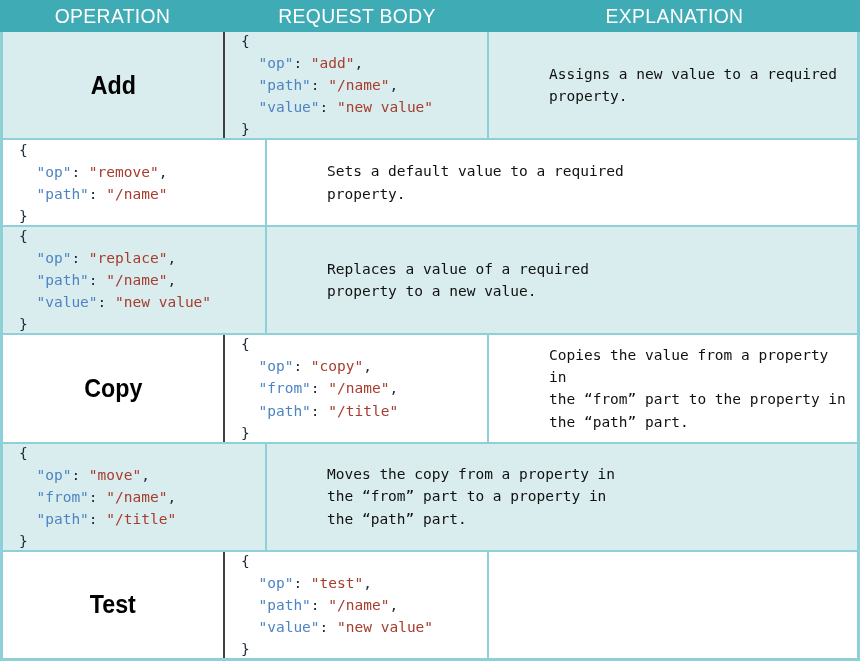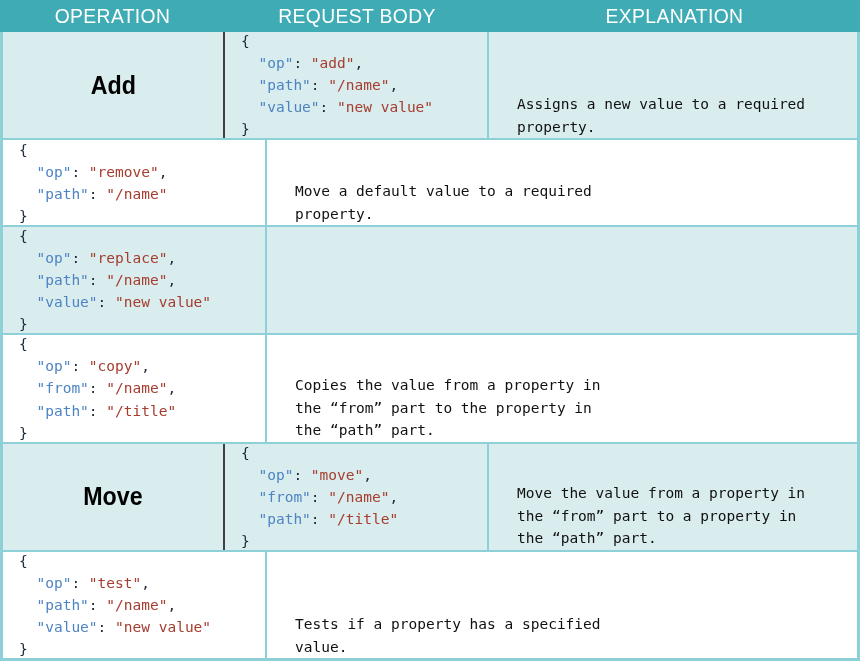--- a/index.html
+++ b/index.html
@@ -81,23 +81,24 @@
     border-right: 2px solid #404040;
   }
   .cell.body {
     width: 264px; flex: 0 0 264px;
     align-items: center;
     border-right: 2px solid #8ed0d8;
     padding-left: 16px;
   }
   .cell.exp {
     flex: 1 1 auto;
-    align-items: flex-end;
-    padding-left: 28px;
+    align-items: center;
+    padding-left: 16px;
     padding-right: 6px;
+    margin-left: 44px;
   }
 
   .op-label {
     font-family: "Liberation Sans", sans-serif;
     font-weight: bold;
     font-size: 25px;
     color: #000000;
     transform: scaleX(0.93);
     white-space: nowrap;
   }
@@ -158,72 +159,75 @@
         </div>
       </div>
       <div class="row plain">
         <div class="cell body">
           <pre class="json"><span class="brace">{</span>
   <span class="key">"op"</span><span class="punc">: </span><span class="val">"remove"</span><span class="punc">,</span>
   <span class="key">"path"</span><span class="punc">: </span><span class="val">"/name"</span>
 <span class="brace">}</span></pre>
         </div>
         <div class="cell exp">
-          <p class="exp-text">Move a default value to a required
+          <p class="exp-text">Sets a default value to a required
 property.</p>
         </div>
       </div>
       <div class="row shade">
         <div class="cell body">
           <pre class="json"><span class="brace">{</span>
   <span class="key">"op"</span><span class="punc">: </span><span class="val">"replace"</span><span class="punc">,</span>
   <span class="key">"path"</span><span class="punc">: </span><span class="val">"/name"</span><span class="punc">,</span>
   <span class="key">"value"</span><span class="punc">: </span><span class="val">"new value"</span>
 <span class="brace">}</span></pre>
         </div>
+        <div class="cell exp">
+          <p class="exp-text">Replaces a value of a required
+property to a new value.</p>
+        </div>
       </div>
       <div class="row plain">
+        <div class="cell op">
+          <span class="op-label">Copy</span>
+        </div>
         <div class="cell body">
           <pre class="json"><span class="brace">{</span>
   <span class="key">"op"</span><span class="punc">: </span><span class="val">"copy"</span><span class="punc">,</span>
   <span class="key">"from"</span><span class="punc">: </span><span class="val">"/name"</span><span class="punc">,</span>
   <span class="key">"path"</span><span class="punc">: </span><span class="val">"/title"</span>
 <span class="brace">}</span></pre>
         </div>
         <div class="cell exp">
           <p class="exp-text">Copies the value from a property in
 the “from” part to the property in
 the “path” part.</p>
         </div>
       </div>
       <div class="row shade">
-        <div class="cell op">
-          <span class="op-label">Move</span>
-        </div>
         <div class="cell body">
           <pre class="json"><span class="brace">{</span>
   <span class="key">"op"</span><span class="punc">: </span><span class="val">"move"</span><span class="punc">,</span>
   <span class="key">"from"</span><span class="punc">: </span><span class="val">"/name"</span><span class="punc">,</span>
   <span class="key">"path"</span><span class="punc">: </span><span class="val">"/title"</span>
 <span class="brace">}</span></pre>
         </div>
         <div class="cell exp">
-          <p class="exp-text">Move the value from a property in
+          <p class="exp-text">Moves the copy from a property in
 the “from” part to a property in
 the “path” part.</p>
         </div>
       </div>
       <div class="row plain">
+        <div class="cell op">
+          <span class="op-label">Test</span>
+        </div>
         <div class="cell body">
           <pre class="json"><span class="brace">{</span>
   <span class="key">"op"</span><span class="punc">: </span><span class="val">"test"</span><span class="punc">,</span>
   <span class="key">"path"</span><span class="punc">: </span><span class="val">"/name"</span><span class="punc">,</span>
   <span class="key">"value"</span><span class="punc">: </span><span class="val">"new value"</span>
 <span class="brace">}</span></pre>
         </div>
-        <div class="cell exp">
-          <p class="exp-text">Tests if a property has a specified
-value.</p>
-        </div>
       </div>
     </div>
 
 </div>
 
 </body></html>

